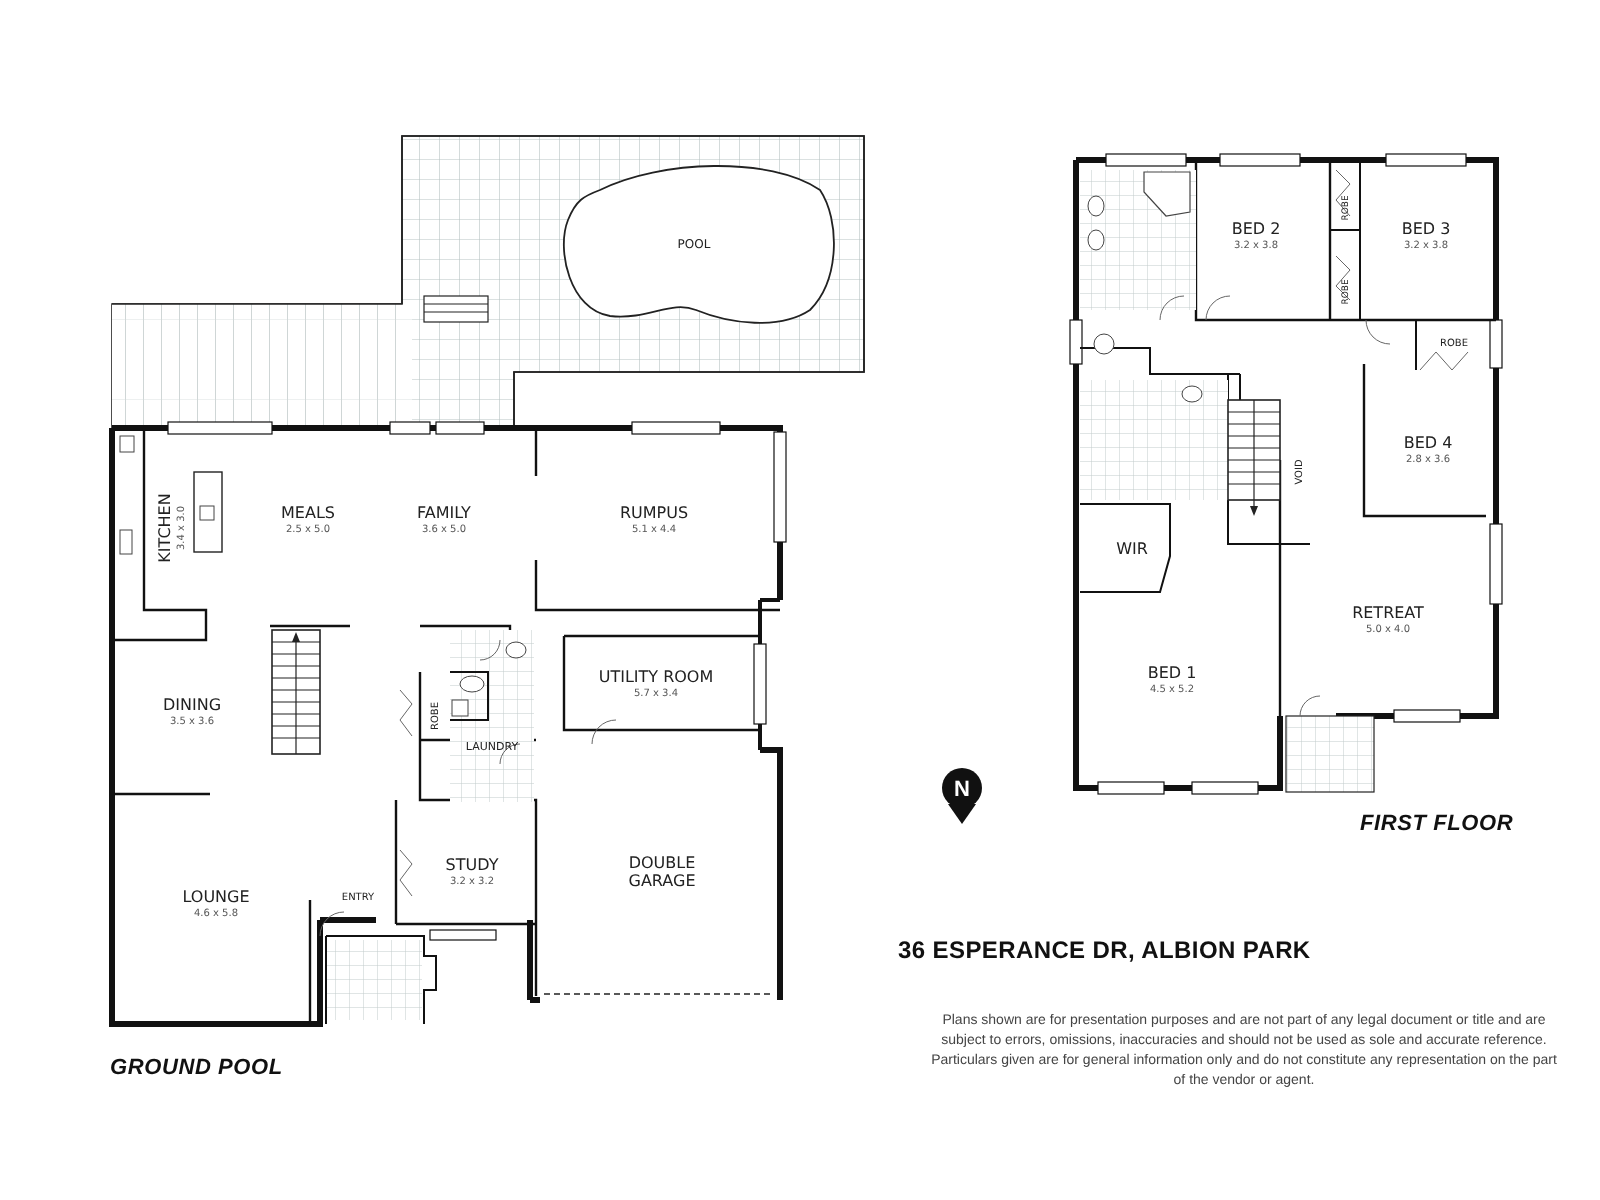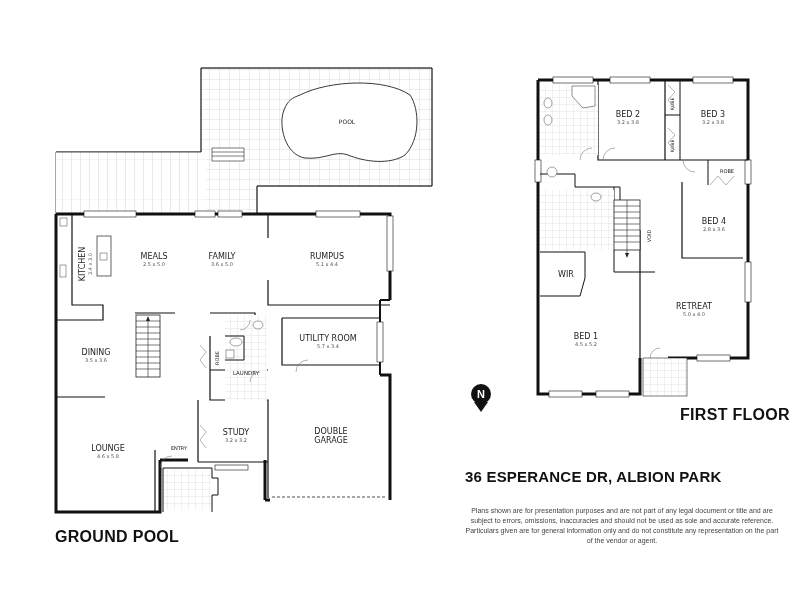--- a/index.html
+++ b/index.html
@@ -1,22 +1,22 @@
 <!DOCTYPE html>
 <html><head>
   <meta charset="utf-8">
   <style>
     html, body { margin: 0; padding: 0; background: #ffffff; }
     body { width: 800px; height: 600px; position: relative; overflow: hidden; font-family: "Liberation Sans", sans-serif; }
     svg { position: absolute; left: 0; top: 0; }
     .room-name { font-family: "DejaVu Sans", sans-serif; font-size: 8px; fill: #222; text-anchor: middle; }
     .room-dim { font-family: "DejaVu Sans", sans-serif; font-size: 5px; fill: #555; text-anchor: middle; }
     .small-label { font-family: "DejaVu Sans", sans-serif; font-size: 6px; fill: #222; text-anchor: middle; }
-    .floor-label { position: absolute; font-family: "Liberation Sans", sans-serif; font-weight: bold; font-size: 16px; color: #111; letter-spacing: 0.3px; }
-    .address { position: absolute; left: 465px; top: 468px; font-family: "Liberation Sans", sans-serif; font-weight: bold; font-size: 15px; color: #111; letter-spacing: 0.2px; }
+    .floor-label { position: absolute; font-family: "Liberation Sans", sans-serif; font-weight: bold; font-size: 11px; color: #111; letter-spacing: 0.3px; font-style: italic; }
+    .address { position: absolute; left: 449px; top: 468px; font-family: "Liberation Sans", sans-serif; font-weight: bold; font-size: 12px; color: #111; letter-spacing: 0.2px; }
     .disclaimer { position: absolute; left: 462px; top: 506px; width: 320px; font-family: "Liberation Sans", sans-serif; font-size: 7px; line-height: 10px; color: #444; text-align: center; }
   </style>
 </head>
 <body>
 
 <svg width="800" height="600" viewBox="0 0 800 600">
   <defs>
     <pattern id="tile" width="10" height="10" patternUnits="userSpaceOnUse">
       <rect width="10" height="10" fill="#ffffff"></rect>
       <path d="M10 0 V10 M0 10 H10" stroke="#b8c4c4" stroke-width="0.6"></path>

